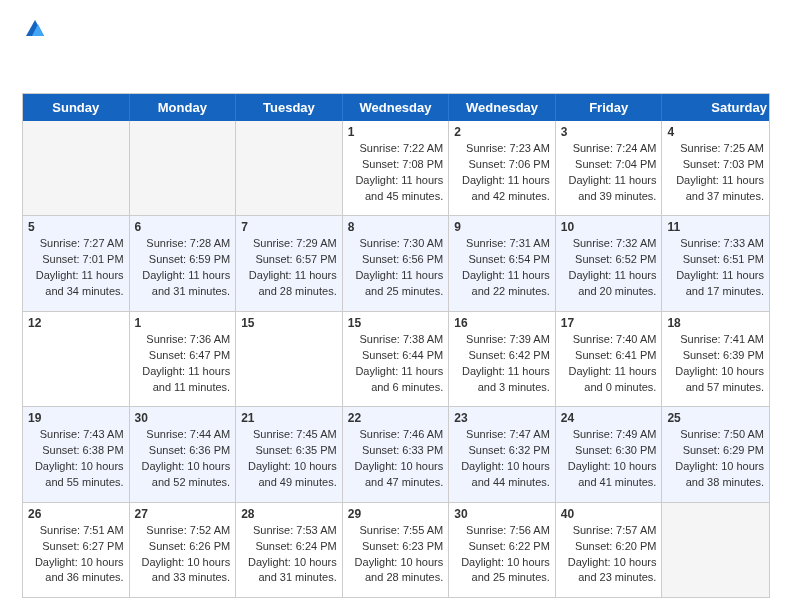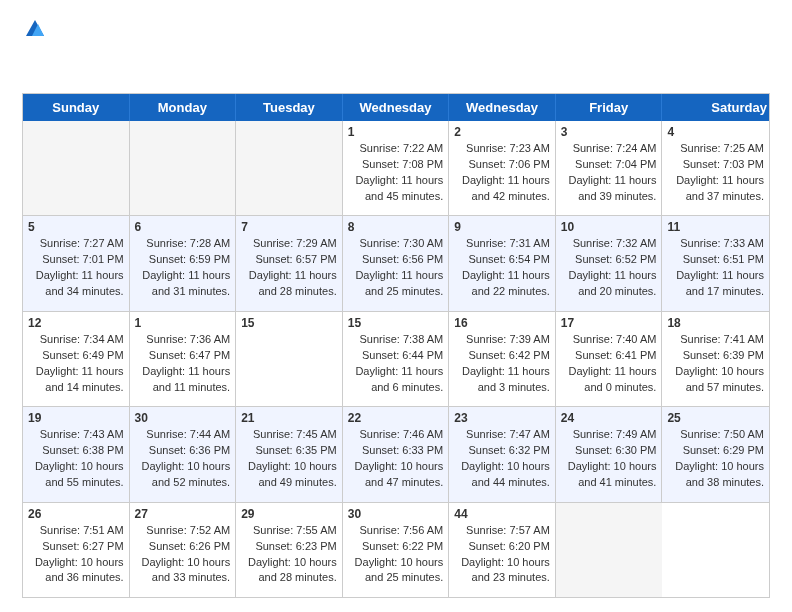--- a/index.html
+++ b/index.html
@@ -184,21 +184,20 @@
             <div class="cell-info">Sunrise: 7:32 AM<br>Sunset: 6:52 PM<br>Daylight: 11 hours and 20 minutes.</div>
           </div>
           <div class="cal-cell">
             <div class="day-num">11</div>
             <div class="cell-info">Sunrise: 7:33 AM<br>Sunset: 6:51 PM<br>Daylight: 11 hours and 17 minutes.</div>
           </div>
         </div>
         <div class="cal-row">
           <div class="cal-cell">
             <div class="day-num">12</div>
-            <div class="cell-info">Sunrise: 7:34 AM<br>Sunset: 6:49 PM<br>Daylight: 11 hours and 14 minutes.</div>
           </div>
           <div class="cal-cell">
             <div class="day-num">1</div>
             <div class="cell-info">Sunrise: 7:36 AM<br>Sunset: 6:47 PM<br>Daylight: 11 hours and 11 minutes.</div>
           </div>
           <div class="cal-cell">
             <div class="day-num">15</div>
           </div>
           <div class="cal-cell">
             <div class="day-num">15</div>
@@ -250,28 +249,32 @@
         <div class="cal-row">
           <div class="cal-cell">
             <div class="day-num">26</div>
             <div class="cell-info">Sunrise: 7:51 AM<br>Sunset: 6:27 PM<br>Daylight: 10 hours and 36 minutes.</div>
           </div>
           <div class="cal-cell">
             <div class="day-num">27</div>
             <div class="cell-info">Sunrise: 7:52 AM<br>Sunset: 6:26 PM<br>Daylight: 10 hours and 33 minutes.</div>
           </div>
           <div class="cal-cell">
+            <div class="day-num">28</div>
+            <div class="cell-info">Sunrise: 7:53 AM<br>Sunset: 6:24 PM<br>Daylight: 10 hours and 31 minutes.</div>
+          </div>
+          <div class="cal-cell">
             <div class="day-num">29</div>
             <div class="cell-info">Sunrise: 7:55 AM<br>Sunset: 6:23 PM<br>Daylight: 10 hours and 28 minutes.</div>
           </div>
           <div class="cal-cell">
             <div class="day-num">30</div>
             <div class="cell-info">Sunrise: 7:56 AM<br>Sunset: 6:22 PM<br>Daylight: 10 hours and 25 minutes.</div>
           </div>
           <div class="cal-cell">
-            <div class="day-num">44</div>
+            <div class="day-num">40</div>
             <div class="cell-info">Sunrise: 7:57 AM<br>Sunset: 6:20 PM<br>Daylight: 10 hours and 23 minutes.</div>
           </div>
           <div class="cal-cell empty"></div>
         </div>
       </div>
   </div>
 </div>
 
 </body></html>

